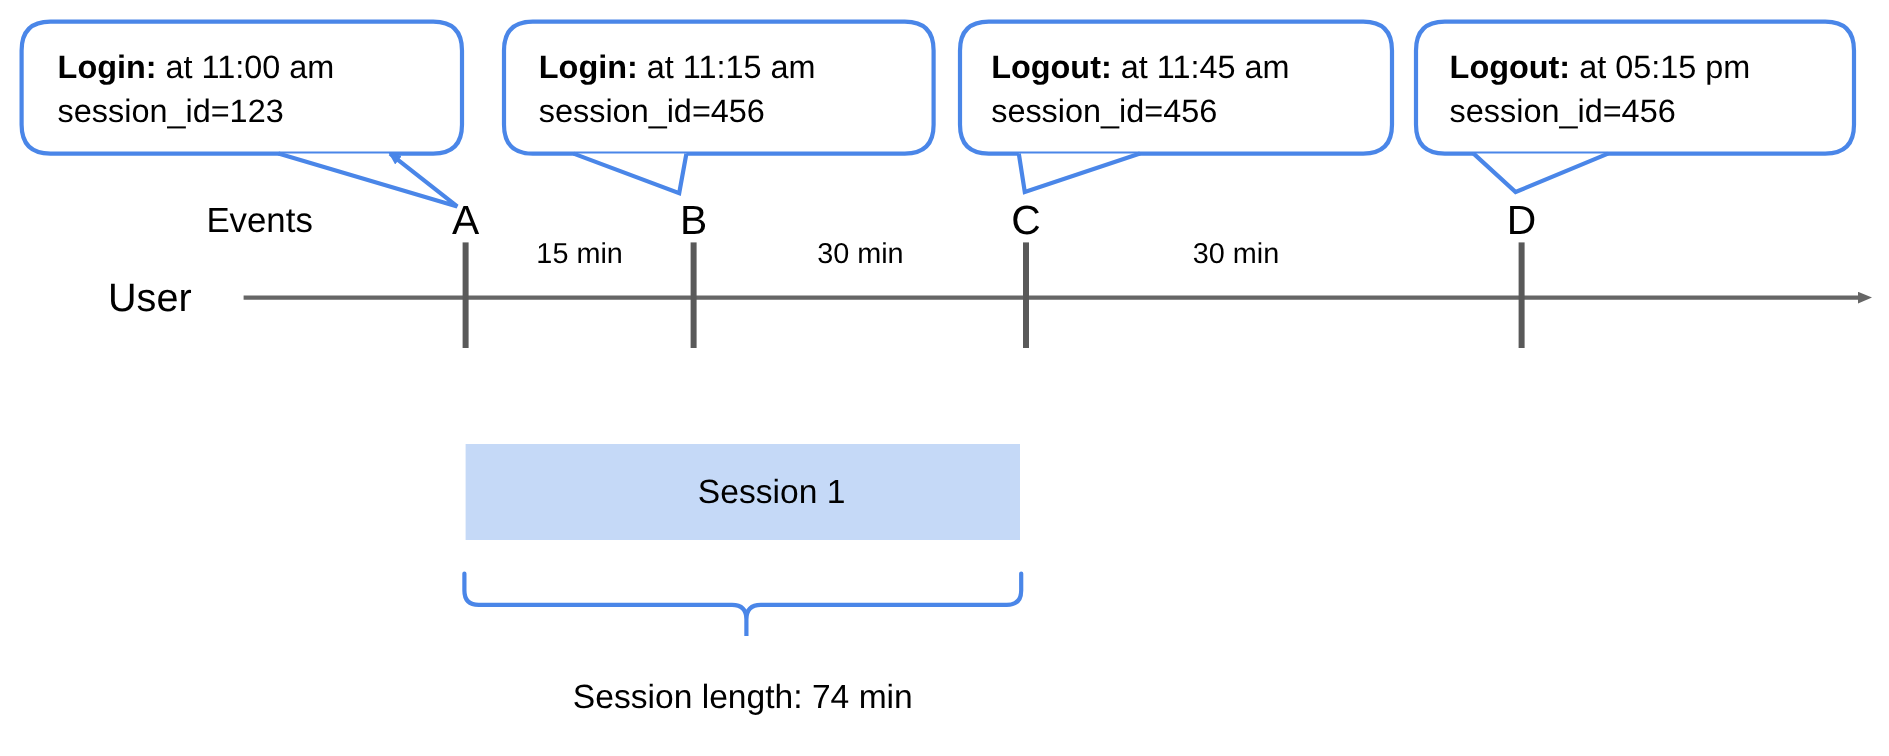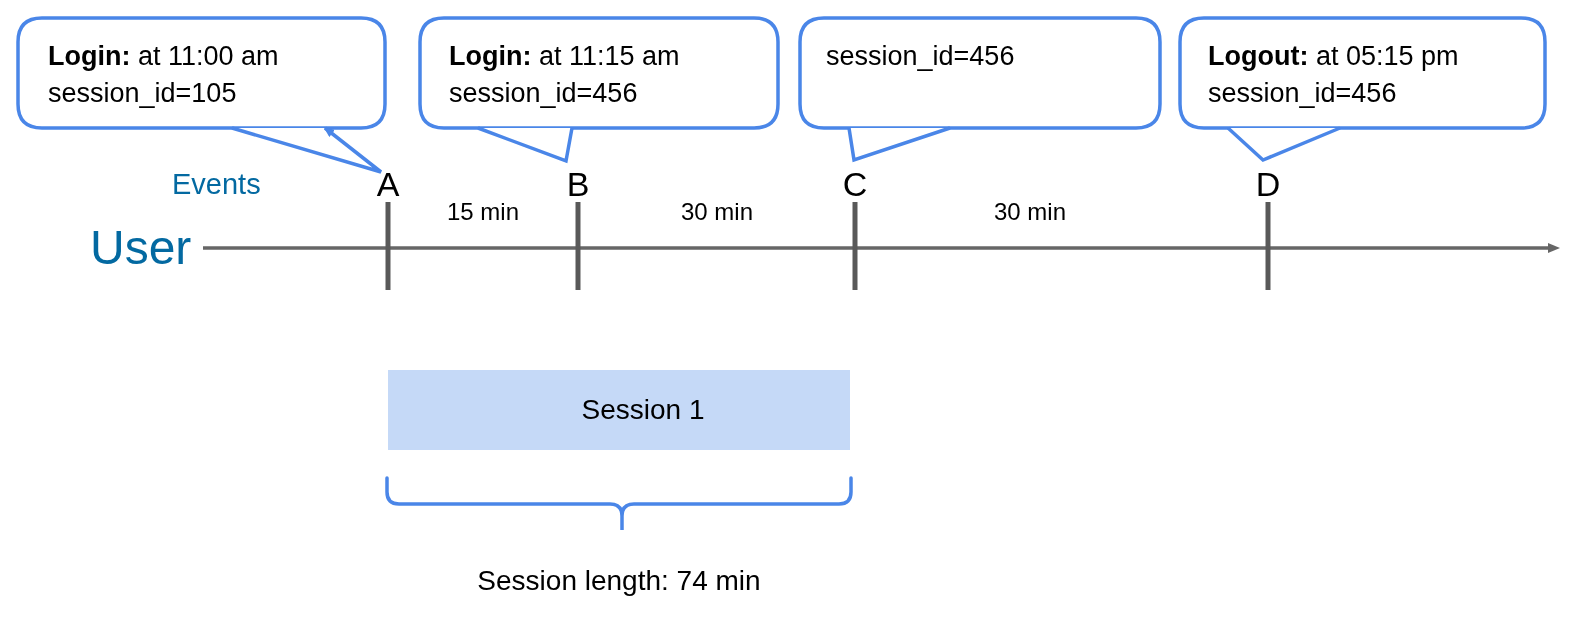--- a/index.html
+++ b/index.html
@@ -47,30 +47,30 @@
   .gap-label {
     position: absolute;
     font-size: 24px;
     line-height: 24px;
     color: #000000;
     text-align: center;
     white-space: nowrap;
   }
   .row-label {
     position: absolute;
-    color: #0369a1;
+    color: #000000;
     white-space: nowrap;
     text-align: center;
   }
   #events-row-label {
     font-size: 29px;
     line-height: 29px;
   }
   #user-row-label {
-    font-size: 48px;
+    font-size: 33px;
     line-height: 36px;
   }
   #session-bar-label {
     position: absolute;
     font-size: 28px;
     line-height: 28px;
     color: #000000;
     text-align: center;
     white-space: nowrap;
     padding-left: 24px;
@@ -126,29 +126,30 @@
     <line x1="855" y1="202" x2="855" y2="290" stroke="#595959" stroke-width="5"></line>
     <line x1="1268" y1="202" x2="1268" y2="290" stroke="#595959" stroke-width="5"></line>
 
     <rect x="388" y="370" width="462" height="80" fill="#c5d9f7"></rect>
 
     <path d="M387,478 L387,492 Q387,504 399,504 L610,504 Q622,504 622,516 L622,530 L622,516 Q622,504 634,504 L839,504 Q851,504 851,492 L851,478" fill="none" stroke="#4a86e8" stroke-width="3.5" stroke-linecap="round"></path>
   </svg>
 
   <div class="callout-text" style="left:48px; top:38px;">
     <div><span class="evt">Login:</span><span> at 11:00 am</span></div>
-    <div>session_id=105</div>
+    <div>session_id=123</div>
   </div>
 
   <div class="callout-text" style="left:427px; top:38px;margin-left:22px;">
     <div><span class="evt">Login:</span><span> at 11:15 am</span></div>
     <div>session_id=456</div>
   </div>
 
   <div class="callout-text" style="left:826px; top:38px;">
+    <div><span class="evt">Logout:</span><span> at 11:45 am</span></div>
     <div>session_id=456</div>
   </div>
 
   <div class="callout-text" style="left:1208px; top:38px;">
     <div><span class="evt">Logout:</span><span> at 05:15 pm</span></div>
     <div>session_id=456</div>
   </div>
 
   <div class="row-label" id="events-row-label" style="left:172px; top:170px;">Events</div>
   <div class="row-label" id="user-row-label" style="left:90px; top:230px;">User</div>

